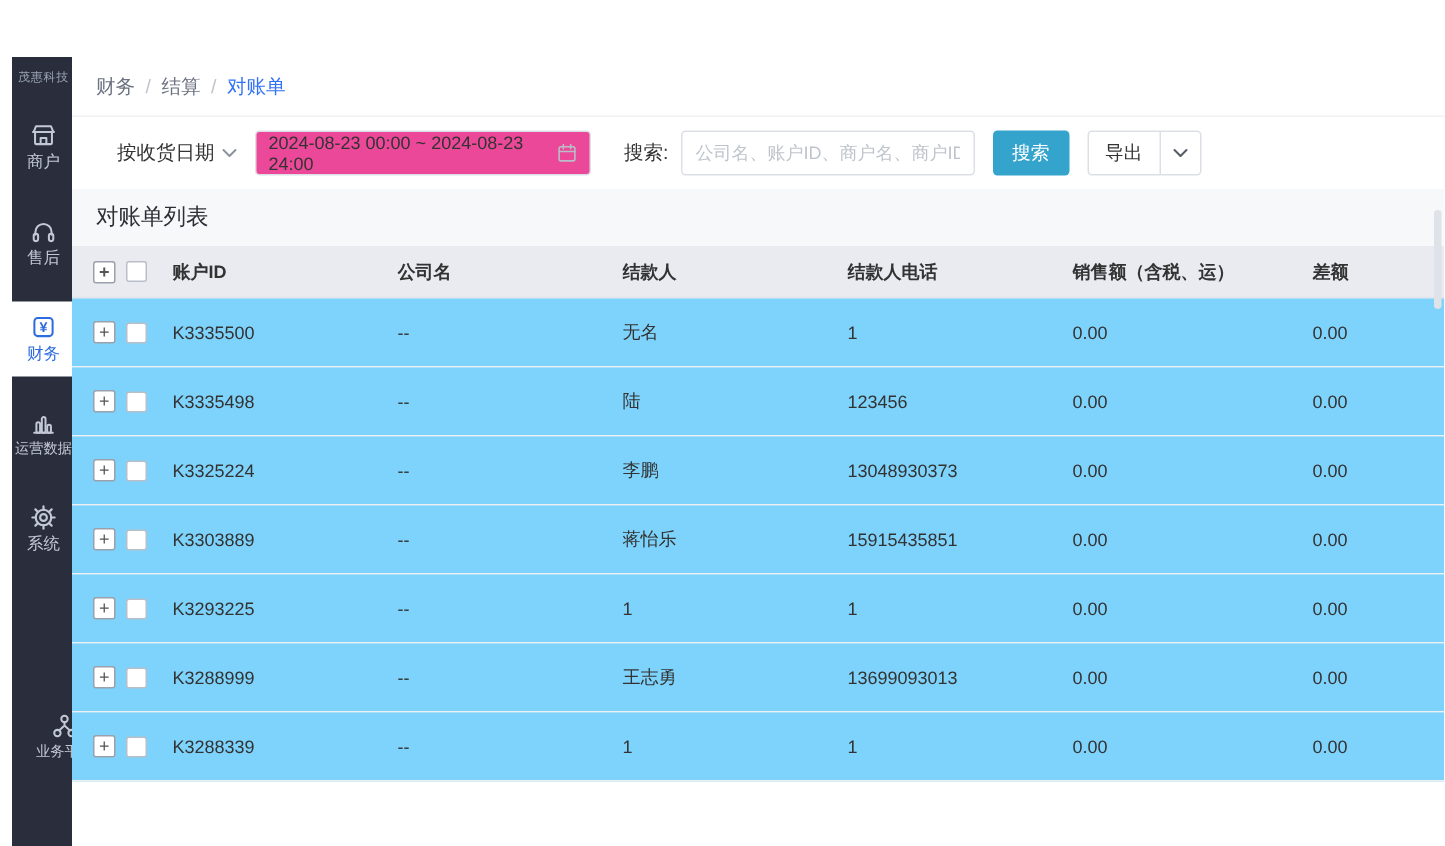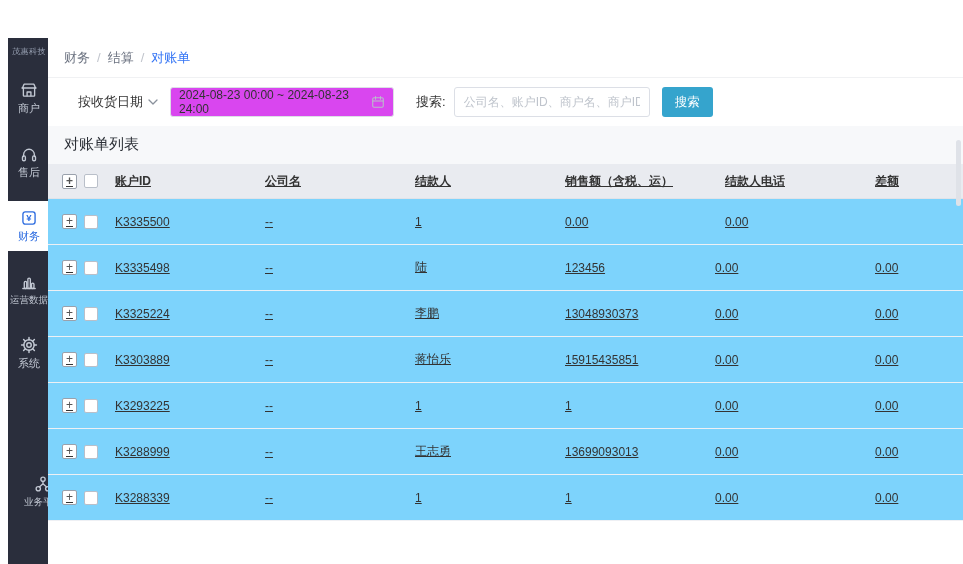--- a/index.html
+++ b/index.html
@@ -27,38 +27,38 @@
   .breadcrumb { height:40px; display:flex; align-items:center; padding:0 16px;
                 font-size:13px; border-bottom:1px solid #f0f1f3; }
   .bc-item { color:#6b7280; cursor:pointer; }
   .bc-sep { color:#c0c4cc; margin:0 7px; }
   .bc-item.current { color:#3273f5; cursor:default; }
 
   .filter-bar { height:48px; display:flex; align-items:center; padding:0 30px; }
   .date-type { display:flex; align-items:center; gap:5px; font-size:13px; color:#333; cursor:pointer; }
   .date-range { margin-left:12px; width:224px; height:30px; border:1px solid #dcdfe6; border-radius:3px;
                 display:flex; align-items:center; justify-content:space-between; padding:0 8px;
-                font-size:12px; color:#333; cursor:pointer; background:#d946ef; }
+                font-size:12px; color:#333; cursor:pointer; background:#ec4899; }
   .search-label { margin-left:22px; font-size:13px; color:#333; }
   .search-input { margin-left:8px; width:196px; height:30px; border:1px solid #dcdfe6; border-radius:3px;
                   padding:0 9px; font-size:12px; color:#c2410c; outline:none; }
   .search-input::placeholder { color:#bfc4cc; }
   .btn-primary { margin-left:12px; height:30px; padding:0 13px; background:#35a4cd; color:#fff;
                  border:none; border-radius:3px; font-size:12.5px; cursor:pointer; }
   .btn-export { margin-left:12px; height:30px; display:flex; align-items:center; border:1px solid #dcdfe6;
                 border-radius:3px; background:#fff; cursor:pointer; }
   .btn-export .txt { padding:0 11px; font-size:12.5px; color:#333; }
   .btn-export .divider { width:1px; height:28px; background:#dcdfe6; }
   .btn-export .caret { padding:0 8px; display:flex; align-items:center; }
 
   
   .table-section { flex:1; display:flex; flex-direction:column; }
   .section-title { background:#f7f8fa; padding:9px 16px 10px; font-size:15px; color:#2b2f36; font-weight:500; }
 
-  .t-row { display:flex; align-items:center; padding-left:14px;text-decoration:underline; }
+  .t-row { display:flex; align-items:center; padding-left:14px; }
   .t-head { background:#e9ebf0; height:35px; font-size:12px; font-weight:700; color:#333; border-bottom:1px solid #e0e3e9; }
   .t-body-row { background:#7dd3fc; height:46px; font-size:12px; color:#333; border-bottom:1px solid #eef0f4; }
 
   .c-expand { width:22px; display:flex; align-items:center; }
   .c-check  { width:31px; display:flex; align-items:center; }
   .c-col    { width:150px; padding-right:10px; overflow:hidden; white-space:nowrap; text-overflow:ellipsis; }
   .c-sales  { width:160px; }
   .c-diff   { flex:1; }
 
   .expand-box { width:15px; height:15px; border:1px solid #9aa1ac; border-radius:2px; background:#fff;
@@ -175,50 +175,62 @@
             <path d="M2 6.8 h12 M5.2 1.6 v3.2 M10.8 1.6 v3.2"></path>
           </svg>
         </span>
       </div>
 
       <span class="search-label">搜索:</span>
       <input class="search-input" type="text" placeholder="公司名、账户ID、商户名、商户ID" style="">
 
       <button class="btn-primary">搜索</button>
 
+      <div class="btn-export">
+        <span class="txt">导出</span>
+        <span class="divider"></span>
+        <span class="caret">
+          <span class="icon">
+            <svg width="10" height="6" viewBox="0 0 10 6" fill="none" stroke="#555c66" stroke-width="1.4" stroke-linecap="round" stroke-linejoin="round">
+                <path d="M1 1 l4 4 4 -4"></path>
+              </svg>
+          </span>
+        </span>
+      </div>
     </div>
 
     <div class="table-section">
       <div class="section-title">对账单列表</div>
 
       <div class="table">
         <div class="t-row t-head">
           <span class="c-expand">
               <span class="expand-box"></span>
             </span>
           <span class="c-check">
               <span class="checkbox"></span>
             </span>
           <span class="c-col">账户ID</span>
           <span class="c-col">公司名</span>
           <span class="c-col">结款人</span>
+          <span class="c-col">结款人电话</span>
           <span class="c-col c-sales">销售额（含税、运）</span>
-          <span class="c-col">结款人电话</span>
           <span class="c-col c-diff">差额</span>
         </div>
 
         <div class="t-row t-body-row">
           <span class="c-expand">
               <span class="expand-box"></span>
             </span>
           <span class="c-check">
               <span class="checkbox"></span>
             </span>
           <span class="c-col">K3335500</span>
           <span class="c-col">--</span>
+          <span class="c-col">无名</span>
           <span class="c-col">1</span>
           <span class="c-col c-sales">0.00</span>
           <span class="c-col c-diff">0.00</span>
         </div>
 
         <div class="t-row t-body-row">
           <span class="c-expand">
               <span class="expand-box"></span>
             </span>
           <span class="c-check">

